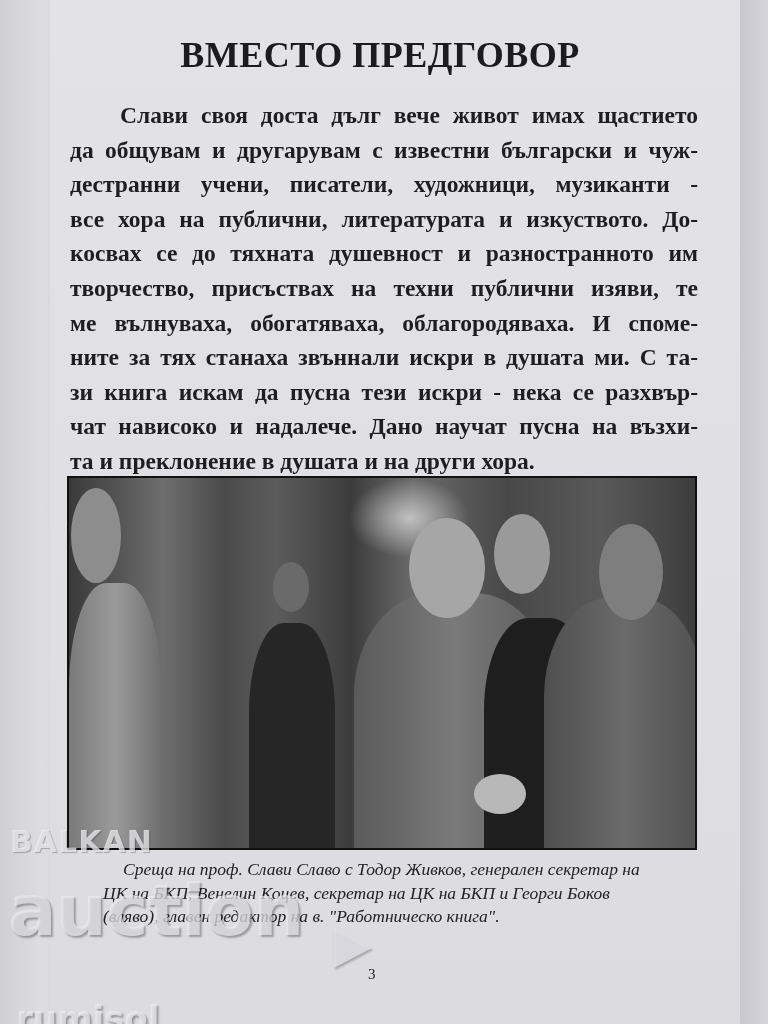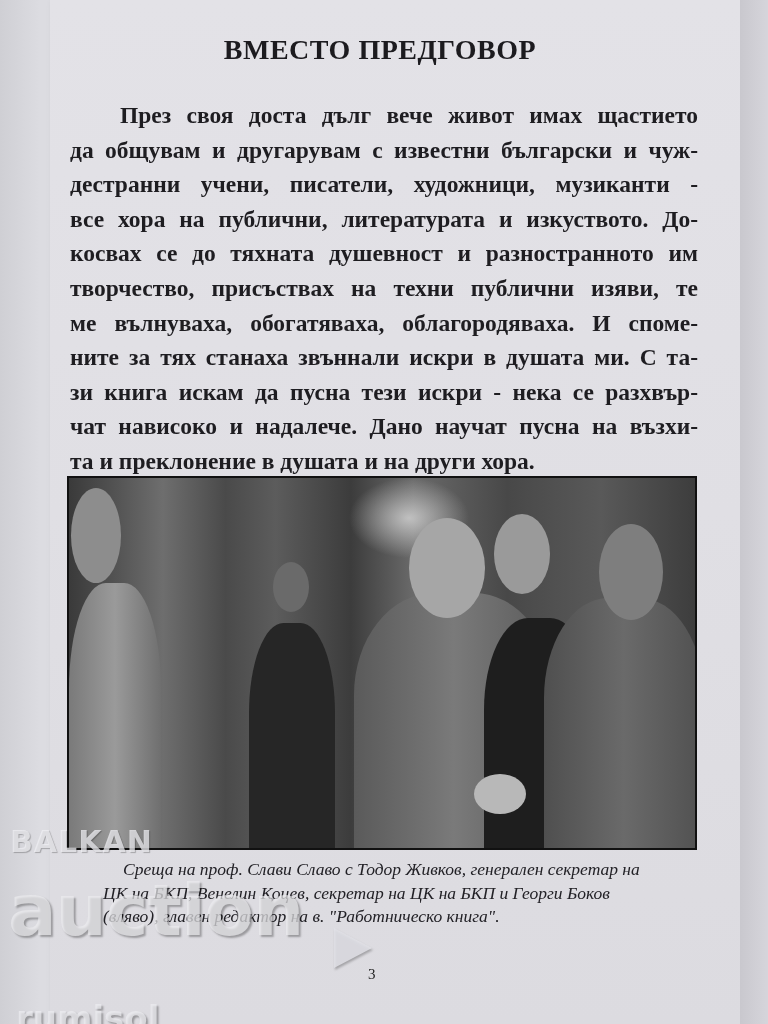--- a/index.html
+++ b/index.html
@@ -36,21 +36,21 @@
       height: 1024px;
       background: linear-gradient(90deg, #c9c8ce, #d6d5db);
     }
     .title {
       position: absolute;
       left: 180px;
       top: 34px;
       width: 400px;
       text-align: center;
       font-weight: bold;
-      font-size: 28px;
+      font-size: 36px;
       letter-spacing: 0.5px;
       color: #1c1b1f;
     }
     .body-text {
       position: absolute;
       left: 70px;
       top: 98px;
       width: 628px;
       font-weight: bold;
       font-size: 23.5px;
@@ -160,21 +160,21 @@
 </head>
 <body>
 
 <div class="backdrop"></div>
 <div class="page"></div>
 <div class="right-edge"></div>
 
 <div class="title">ВМЕСТО ПРЕДГОВОР</div>
 
 <div class="body-text">
-  <span class="line first">През своя доста дълг вече живот имах щастието</span>
+  <span class="line first">Слави своя доста дълг вече живот имах щастието</span>
   <span class="line">да общувам и другарувам с известни български и чуж-</span>
   <span class="line">дестранни  учени,  писатели,  художници,  музиканти  -</span>
   <span class="line">все хора на публични, литературата и изкуството. До-</span>
   <span class="line">косвах се до тяхната душевност и разностранното им</span>
   <span class="line">творчество, присъствах на техни публични изяви, те</span>
   <span class="line">ме вълнуваха, обогатяваха, облагородяваха. И споме-</span>
   <span class="line">ните за тях станаха звъннали искри в душата ми. С та-</span>
   <span class="line">зи книга искам да пусна тези искри - нека се разхвър-</span>
   <span class="line">чат нависоко и надалече. Дано научат пусна на възхи-</span>
   <span class="line last">та и преклонение  в душата и на други хора.</span>

